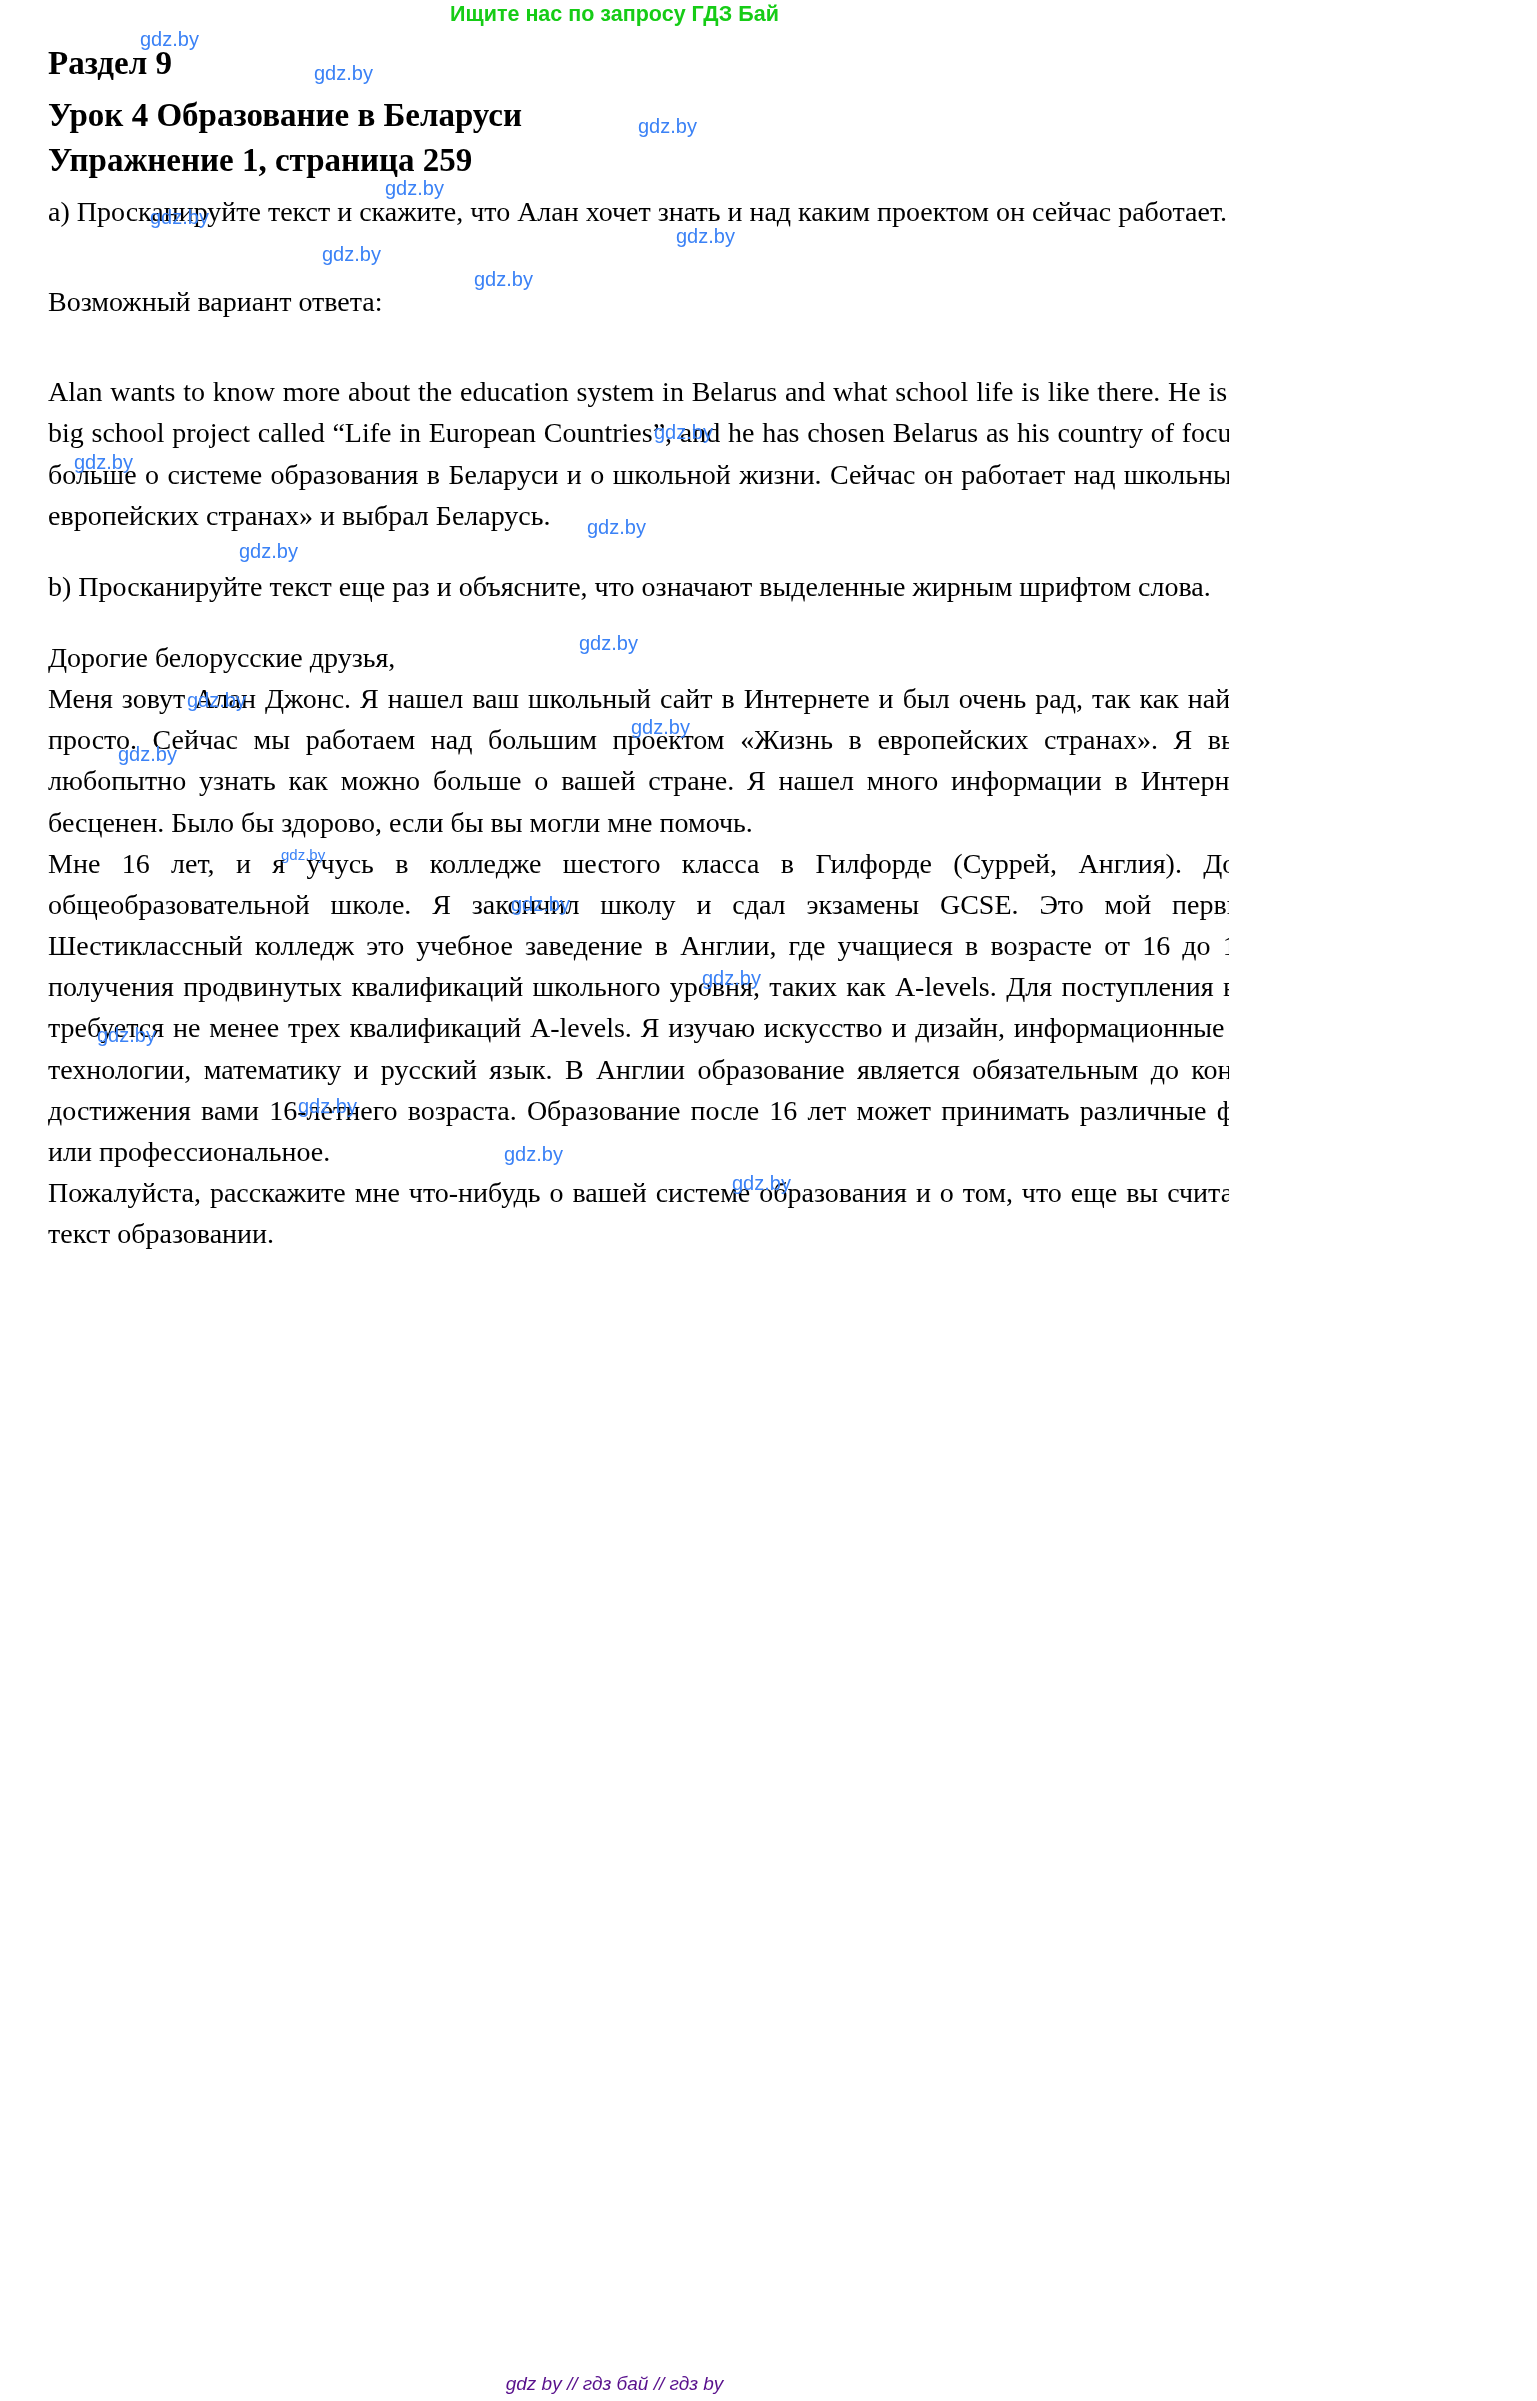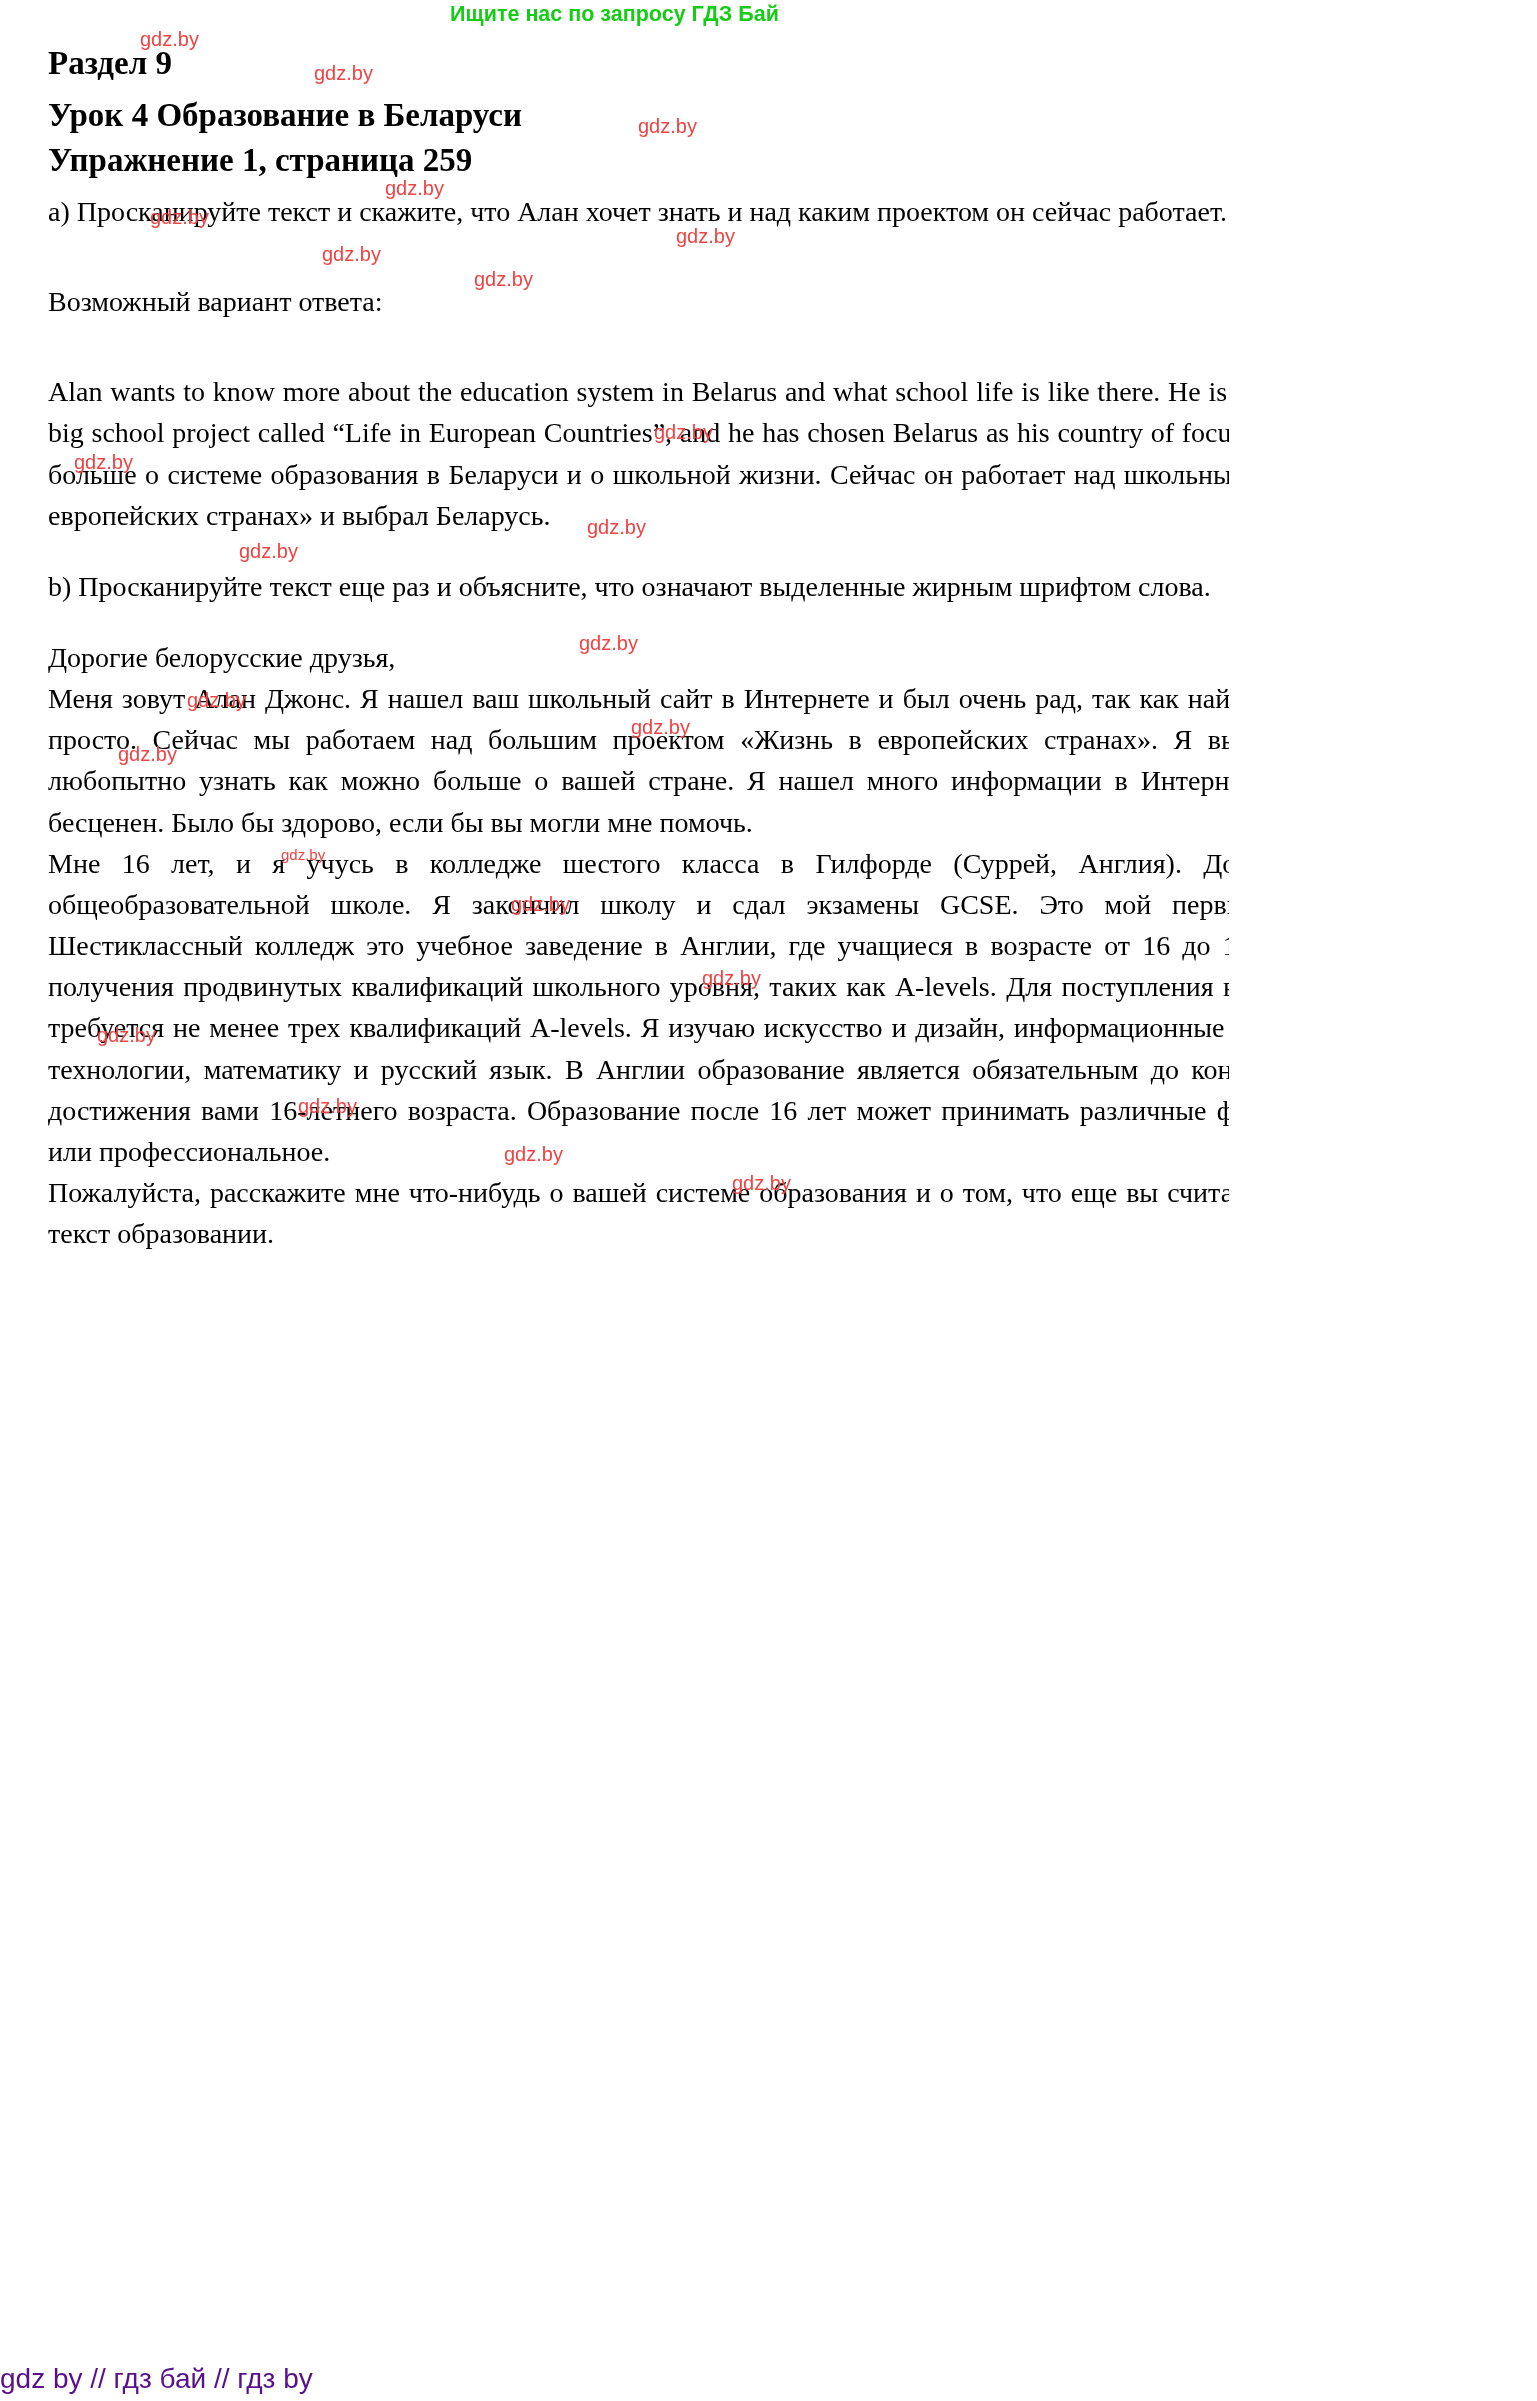--- a/index.html
+++ b/index.html
@@ -75,38 +75,39 @@
   .sp-xs { height: 11px; }
   .sp-s  { height: 30px; }
   .sp-m  { height: 49px; }
 
   
   .wm {
     position: absolute;
     font-family: "Liberation Sans", "DejaVu Sans", sans-serif;
     font-size: 20px;
     font-weight: normal;
-    color: #ef4444;
+    color: #3b82f6;
     white-space: nowrap;
     pointer-events: none;
     z-index: 5;
   }
   .wm.sm { font-size: 15px; }
 
   
   .site-footer {
     position: absolute;
     bottom: 6.4px;
     left: 0;
     width: 100%;
-    text-align: left;
+    text-align: center;
     font-family: "Liberation Sans", "DejaVu Sans", sans-serif;
-    font-size: 28px;
+    font-size: 19px;
     color: #58108c;
     white-space: nowrap;
+    font-style: italic;
   }
 </style>
 </head>
 <body>
 
 <div class="page">
 
   <div class="site-banner" style="color: rgb(22, 204, 22);">Ищите нас по запросу ГДЗ Бай</div>
 
   <div class="content">

